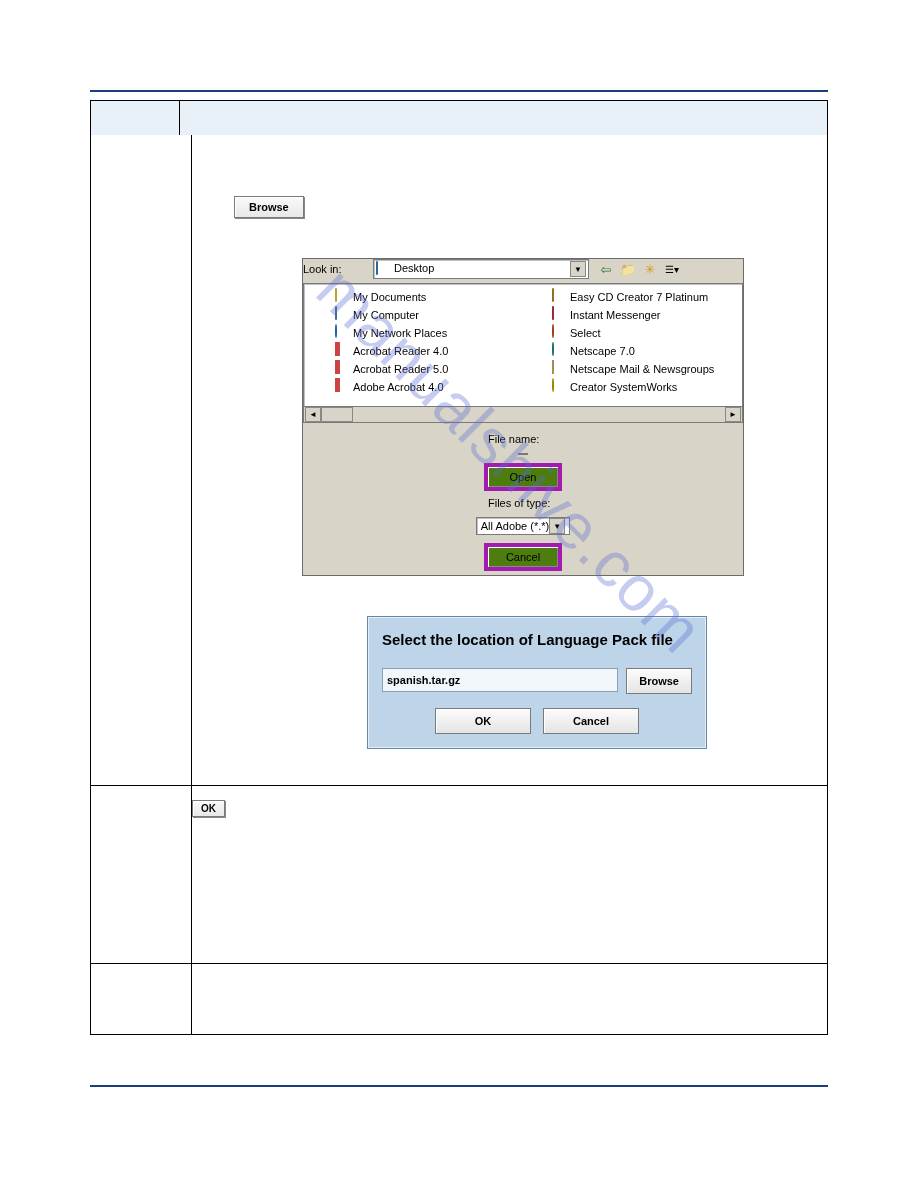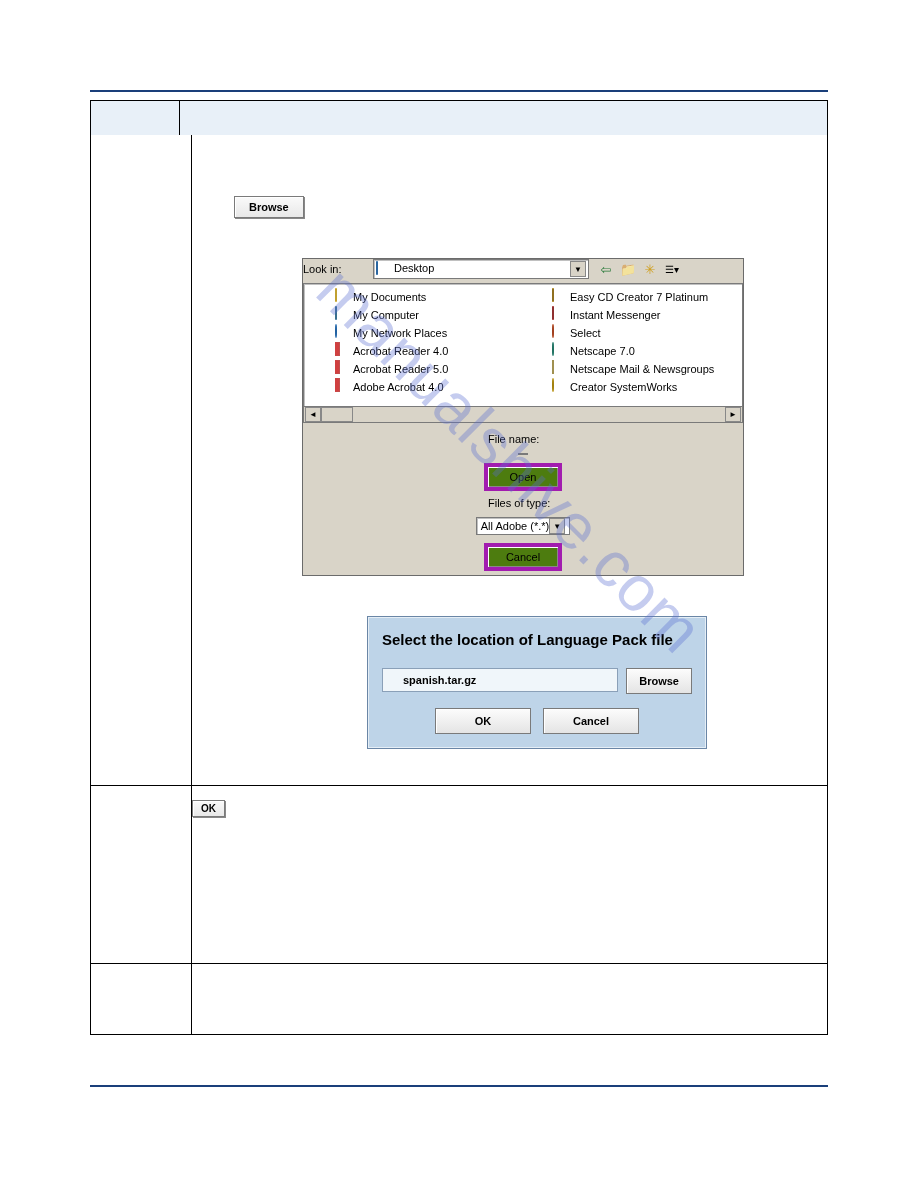--- a/index.html
+++ b/index.html
@@ -165,21 +165,21 @@
     padding:14px 14px 14px 14px;
     box-shadow:0 0 0 1px rgba(255,255,255,0.6) inset;
   }
   .lp-title { font-weight:bold; font-size:15px; margin-bottom:20px; }
   .lp-row { display:flex; gap:8px; margin-bottom:14px; }
   .lp-input {
     flex:1;
     background:#f0f6fa;
     border:1px solid #8aa0b8;
     height:22px;
-    padding:0 20px;
+    padding:0 4px;
     display:flex;
     align-items:center;
     font-weight:bold;
     font-size:11px;
   }
   .lp-btn {
     background:linear-gradient(#fcfcfc,#e4e4e4);
     border:1px solid #7a7a7a;
     box-shadow:inset 1px 1px 0 #fff;
     height:24px;

